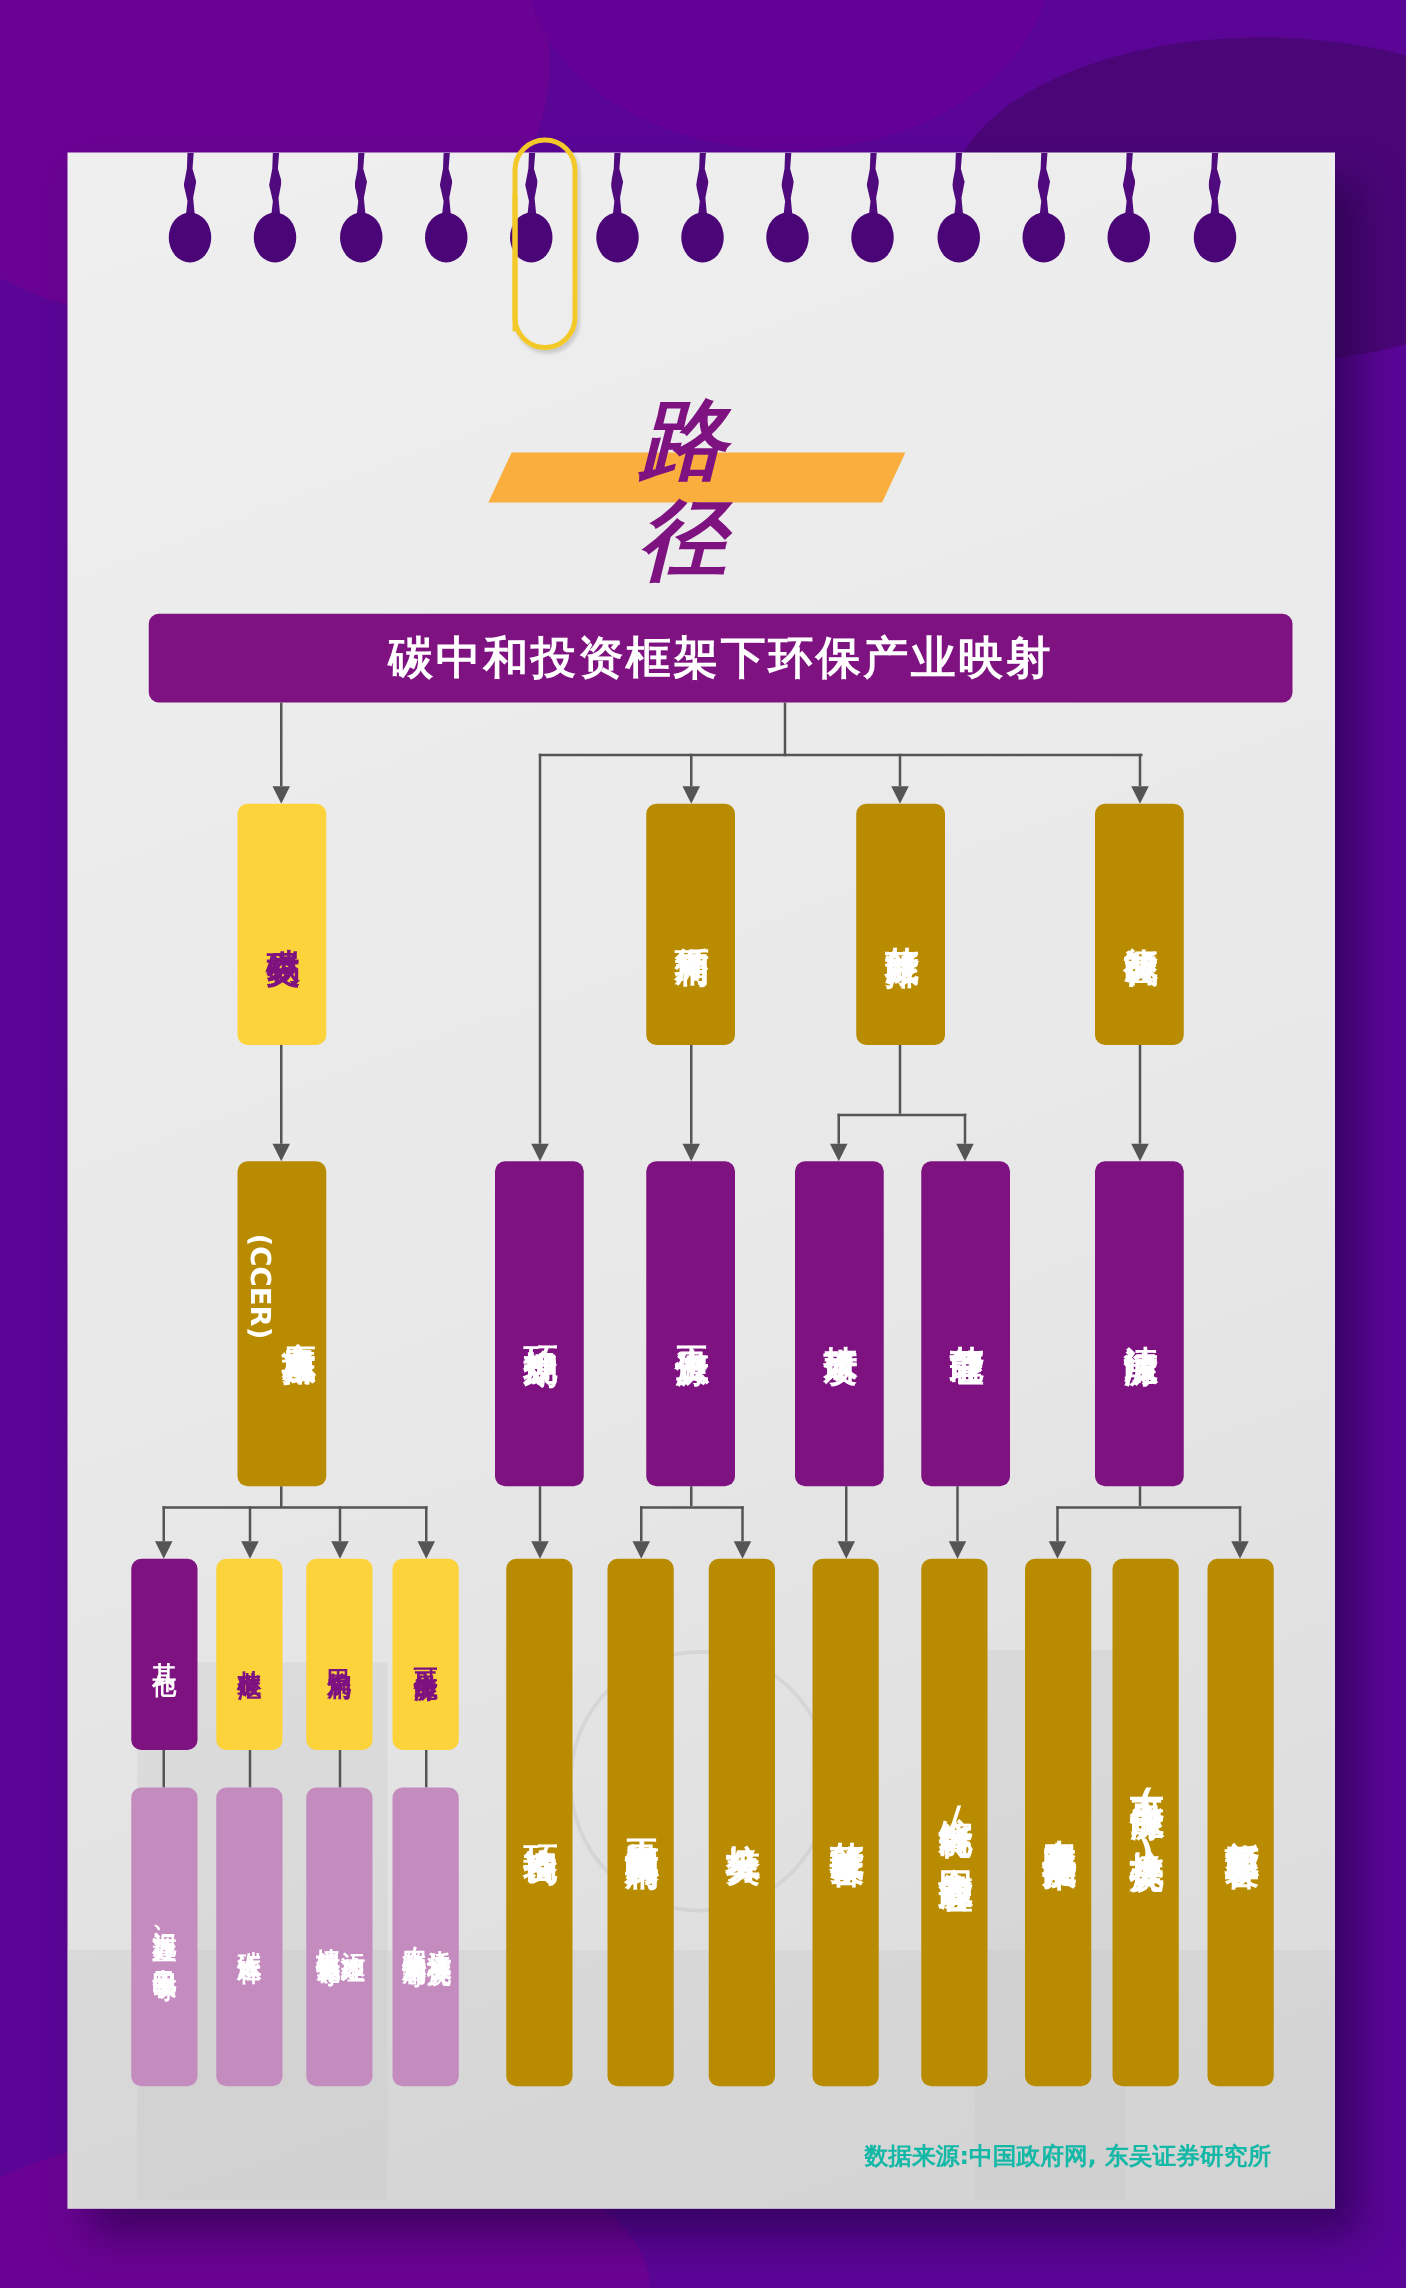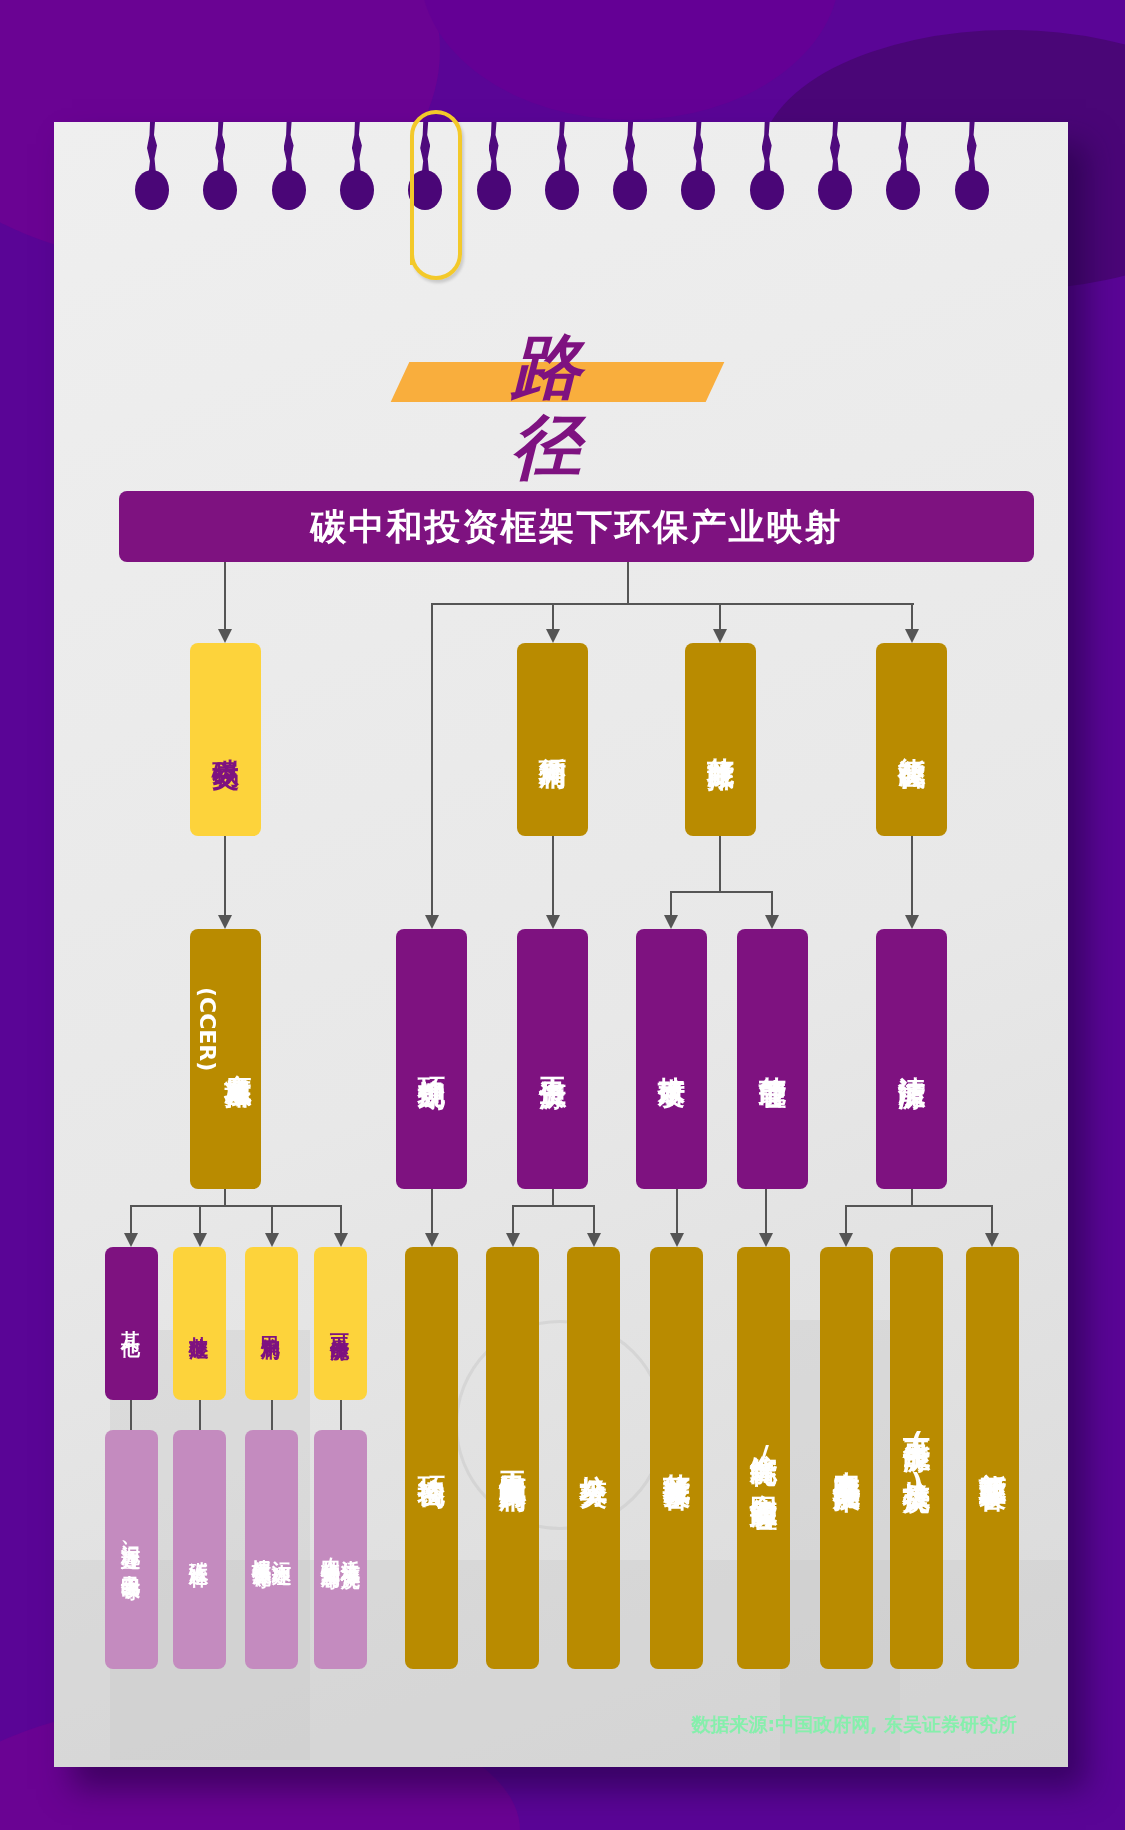--- a/index.html
+++ b/index.html
@@ -24,21 +24,21 @@
     box-shadow: 2px 3px 3px rgba(0,0,0,0.15);
   }
   .clip-inner {
     position: absolute; left: 410px; top: 155px; width: 4px; height: 110px; background: #f3c92a;
   }
   .title-banner {
     position: absolute; left: 400px; top: 362px; width: 315px; height: 40px;
     background: #f9ae3d; transform: skewX(-25deg);
   }
   .title {
-    position: absolute; left: 440px; top: 327px; width: 240px; text-align: center;
+    position: absolute; left: 440px; top: 312px; width: 240px; text-align: center;
     font-size: 70px; font-weight: bold; color: #7e1280; letter-spacing: 28px;
     font-style: italic; line-height: 80px;
   }
   .header-bar {
     position: absolute; left: 119px; top: 491px; width: 915px; height: 71px;
     background: #7e1280; border-radius: 8px; color: #fff;
     font-size: 36px; font-weight: bold; text-align: center; line-height: 71px;
     letter-spacing: 2px;
   }
   .box {
@@ -53,21 +53,21 @@
   .pink { background: #c48bbf; color: #fff; }
   .lvl1 { top: 643px; height: 193px; width: 71px; font-size: 27px; }
   .lvl2 { top: 929px; height: 260px; width: 71px; font-size: 27px; }
   .lvl3s { top: 1247px; height: 153px; width: 53px; font-size: 19px; }
   .lvl4s { top: 1430px; height: 239px; width: 53px; font-size: 19px; }
   .lvl3r { top: 1247px; height: 422px; width: 53px; font-size: 27px; }
   .vtext.two-col { line-height: 1.05; }
   .line { position: absolute; background: #555; }
   .arrow { position: absolute; width: 0; height: 0; border-left: 7px solid transparent; border-right: 7px solid transparent; border-top: 14px solid #555; }
   .footer {
-    position: absolute; right: 108px; top: 1712px; font-size: 19px; font-weight: bold; color: #86efac;
+    position: absolute; right: 108px; top: 1712px; font-size: 19px; font-weight: bold; color: #14b8a6;
   }
   .deco-wheel {
     position: absolute; left: 455px; top: 1320px; width: 210px; height: 210px; border-radius: 50%;
     border: 3px solid rgba(190,190,190,0.35);
   }
   .deco-city { position: absolute; background: rgba(200,200,200,0.35); }
 </style>
 </head>
 <body>
 

